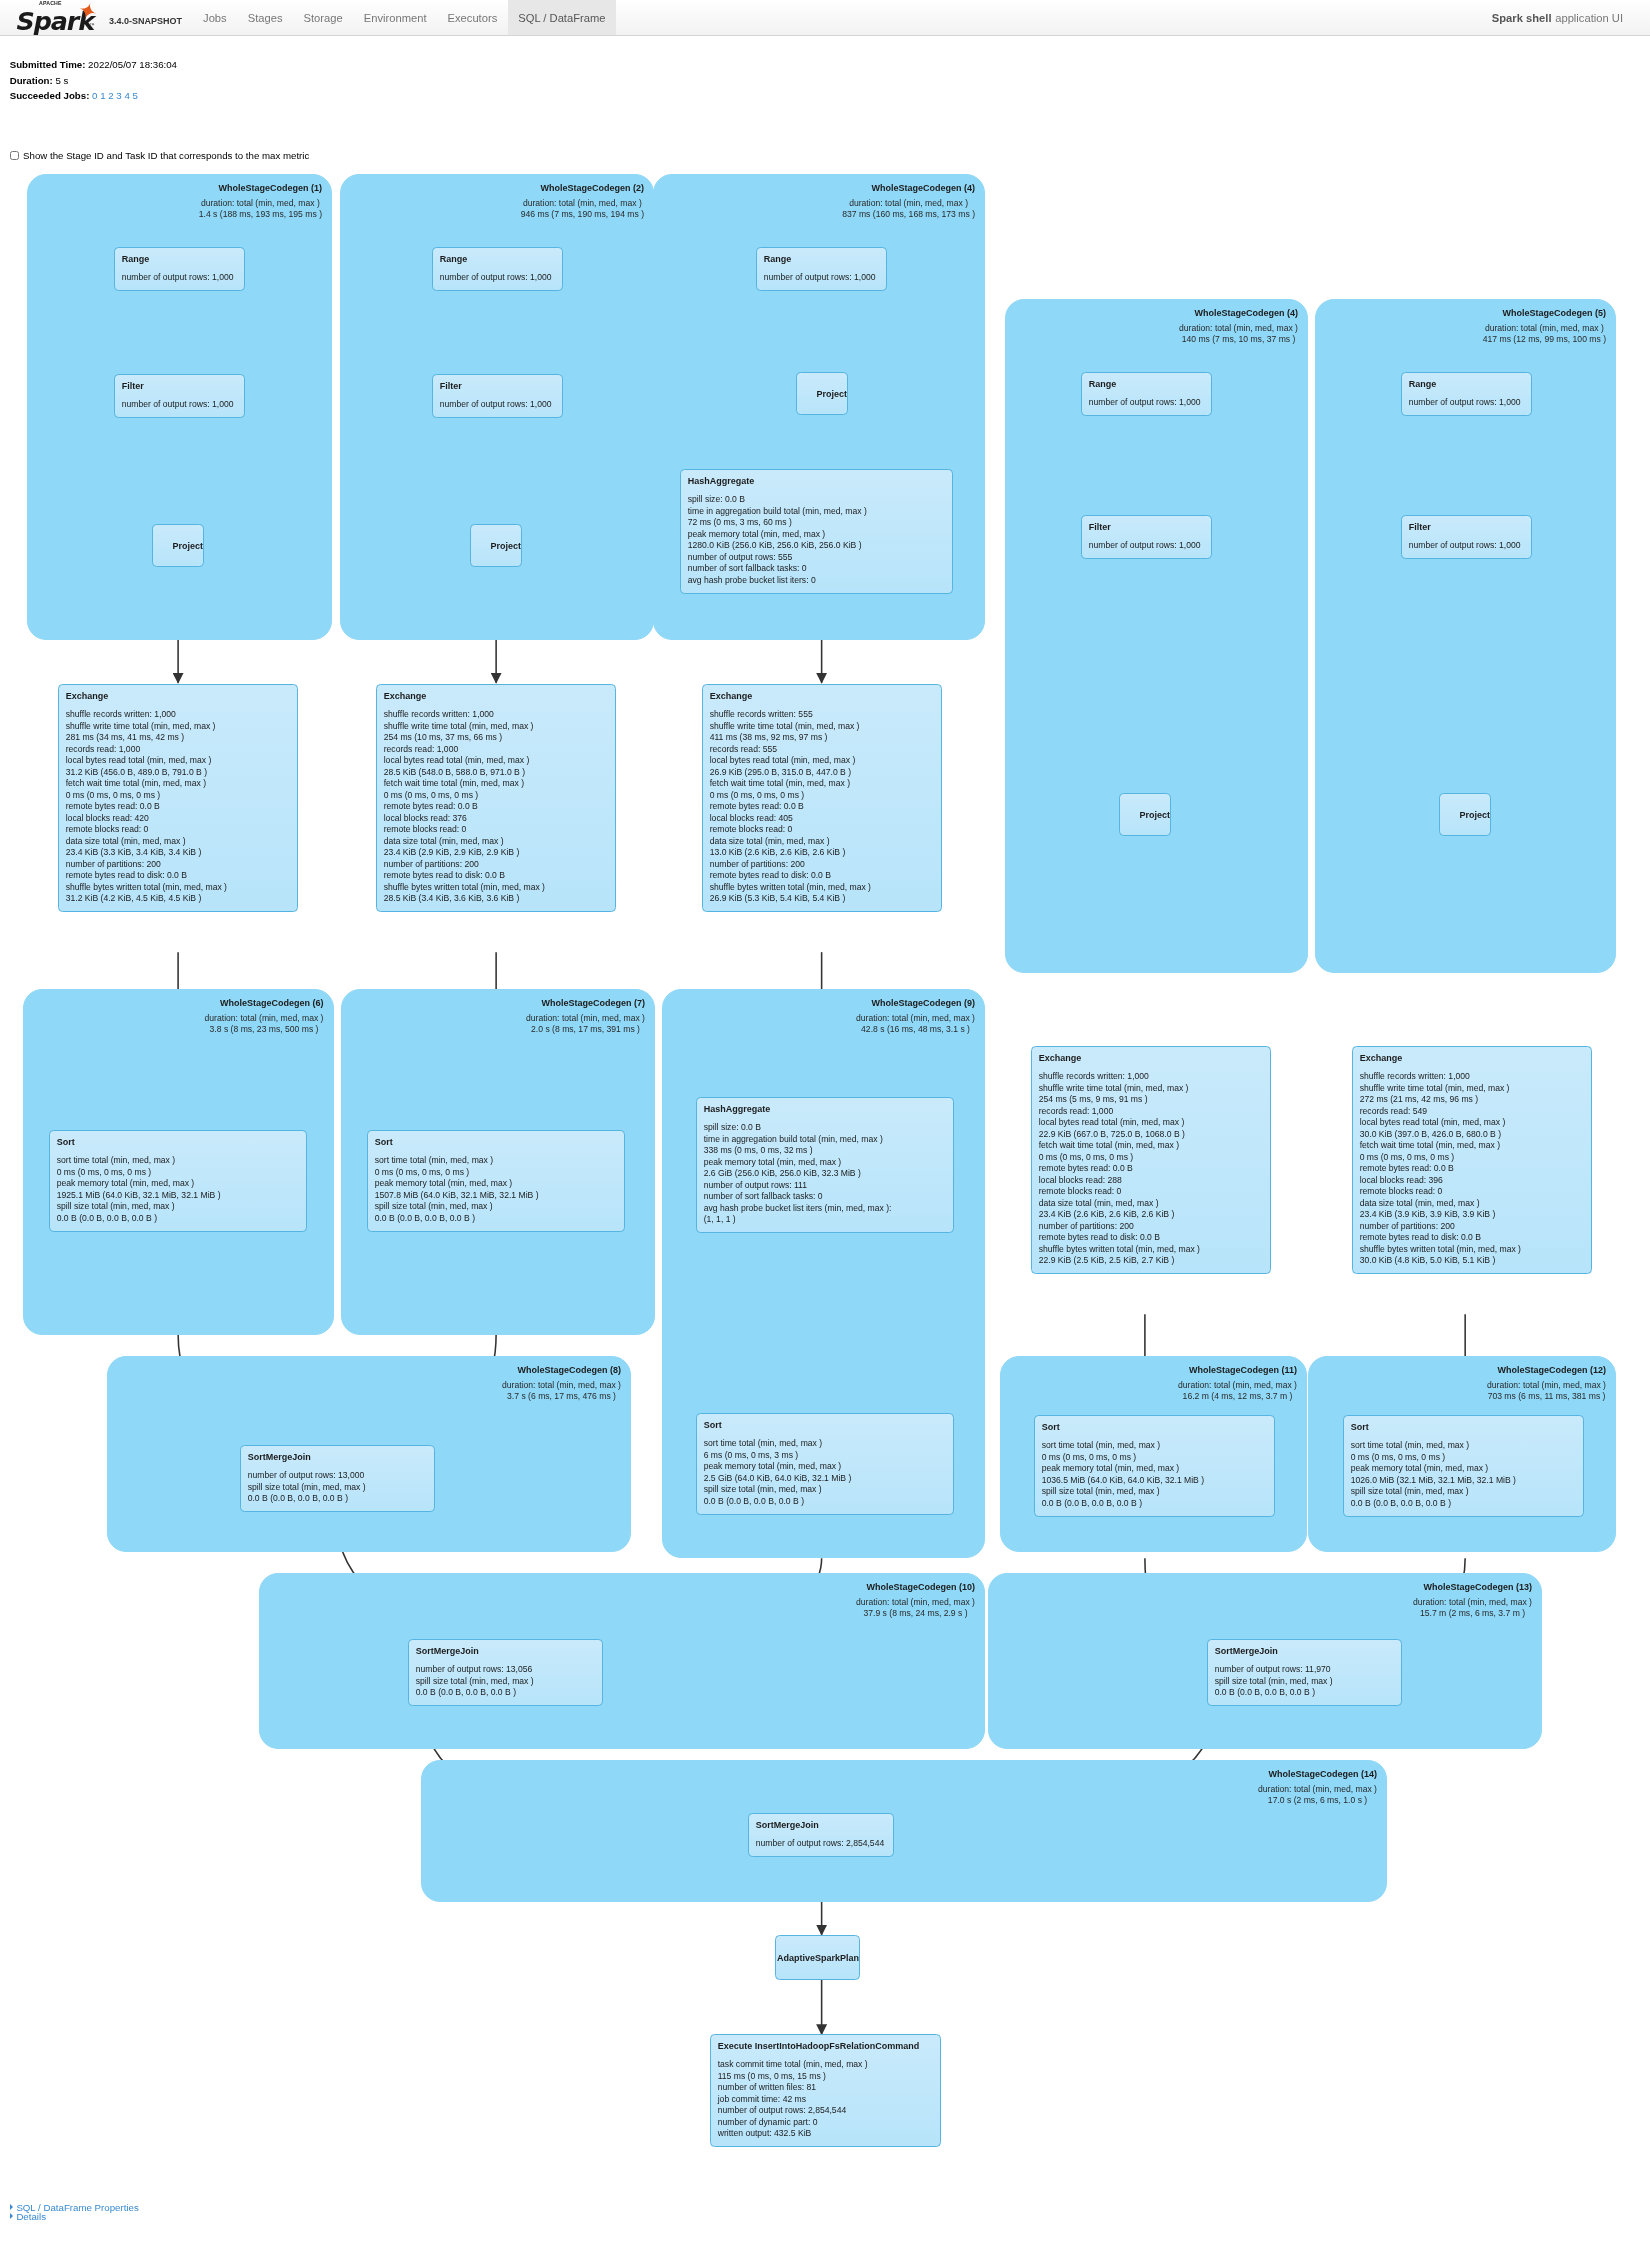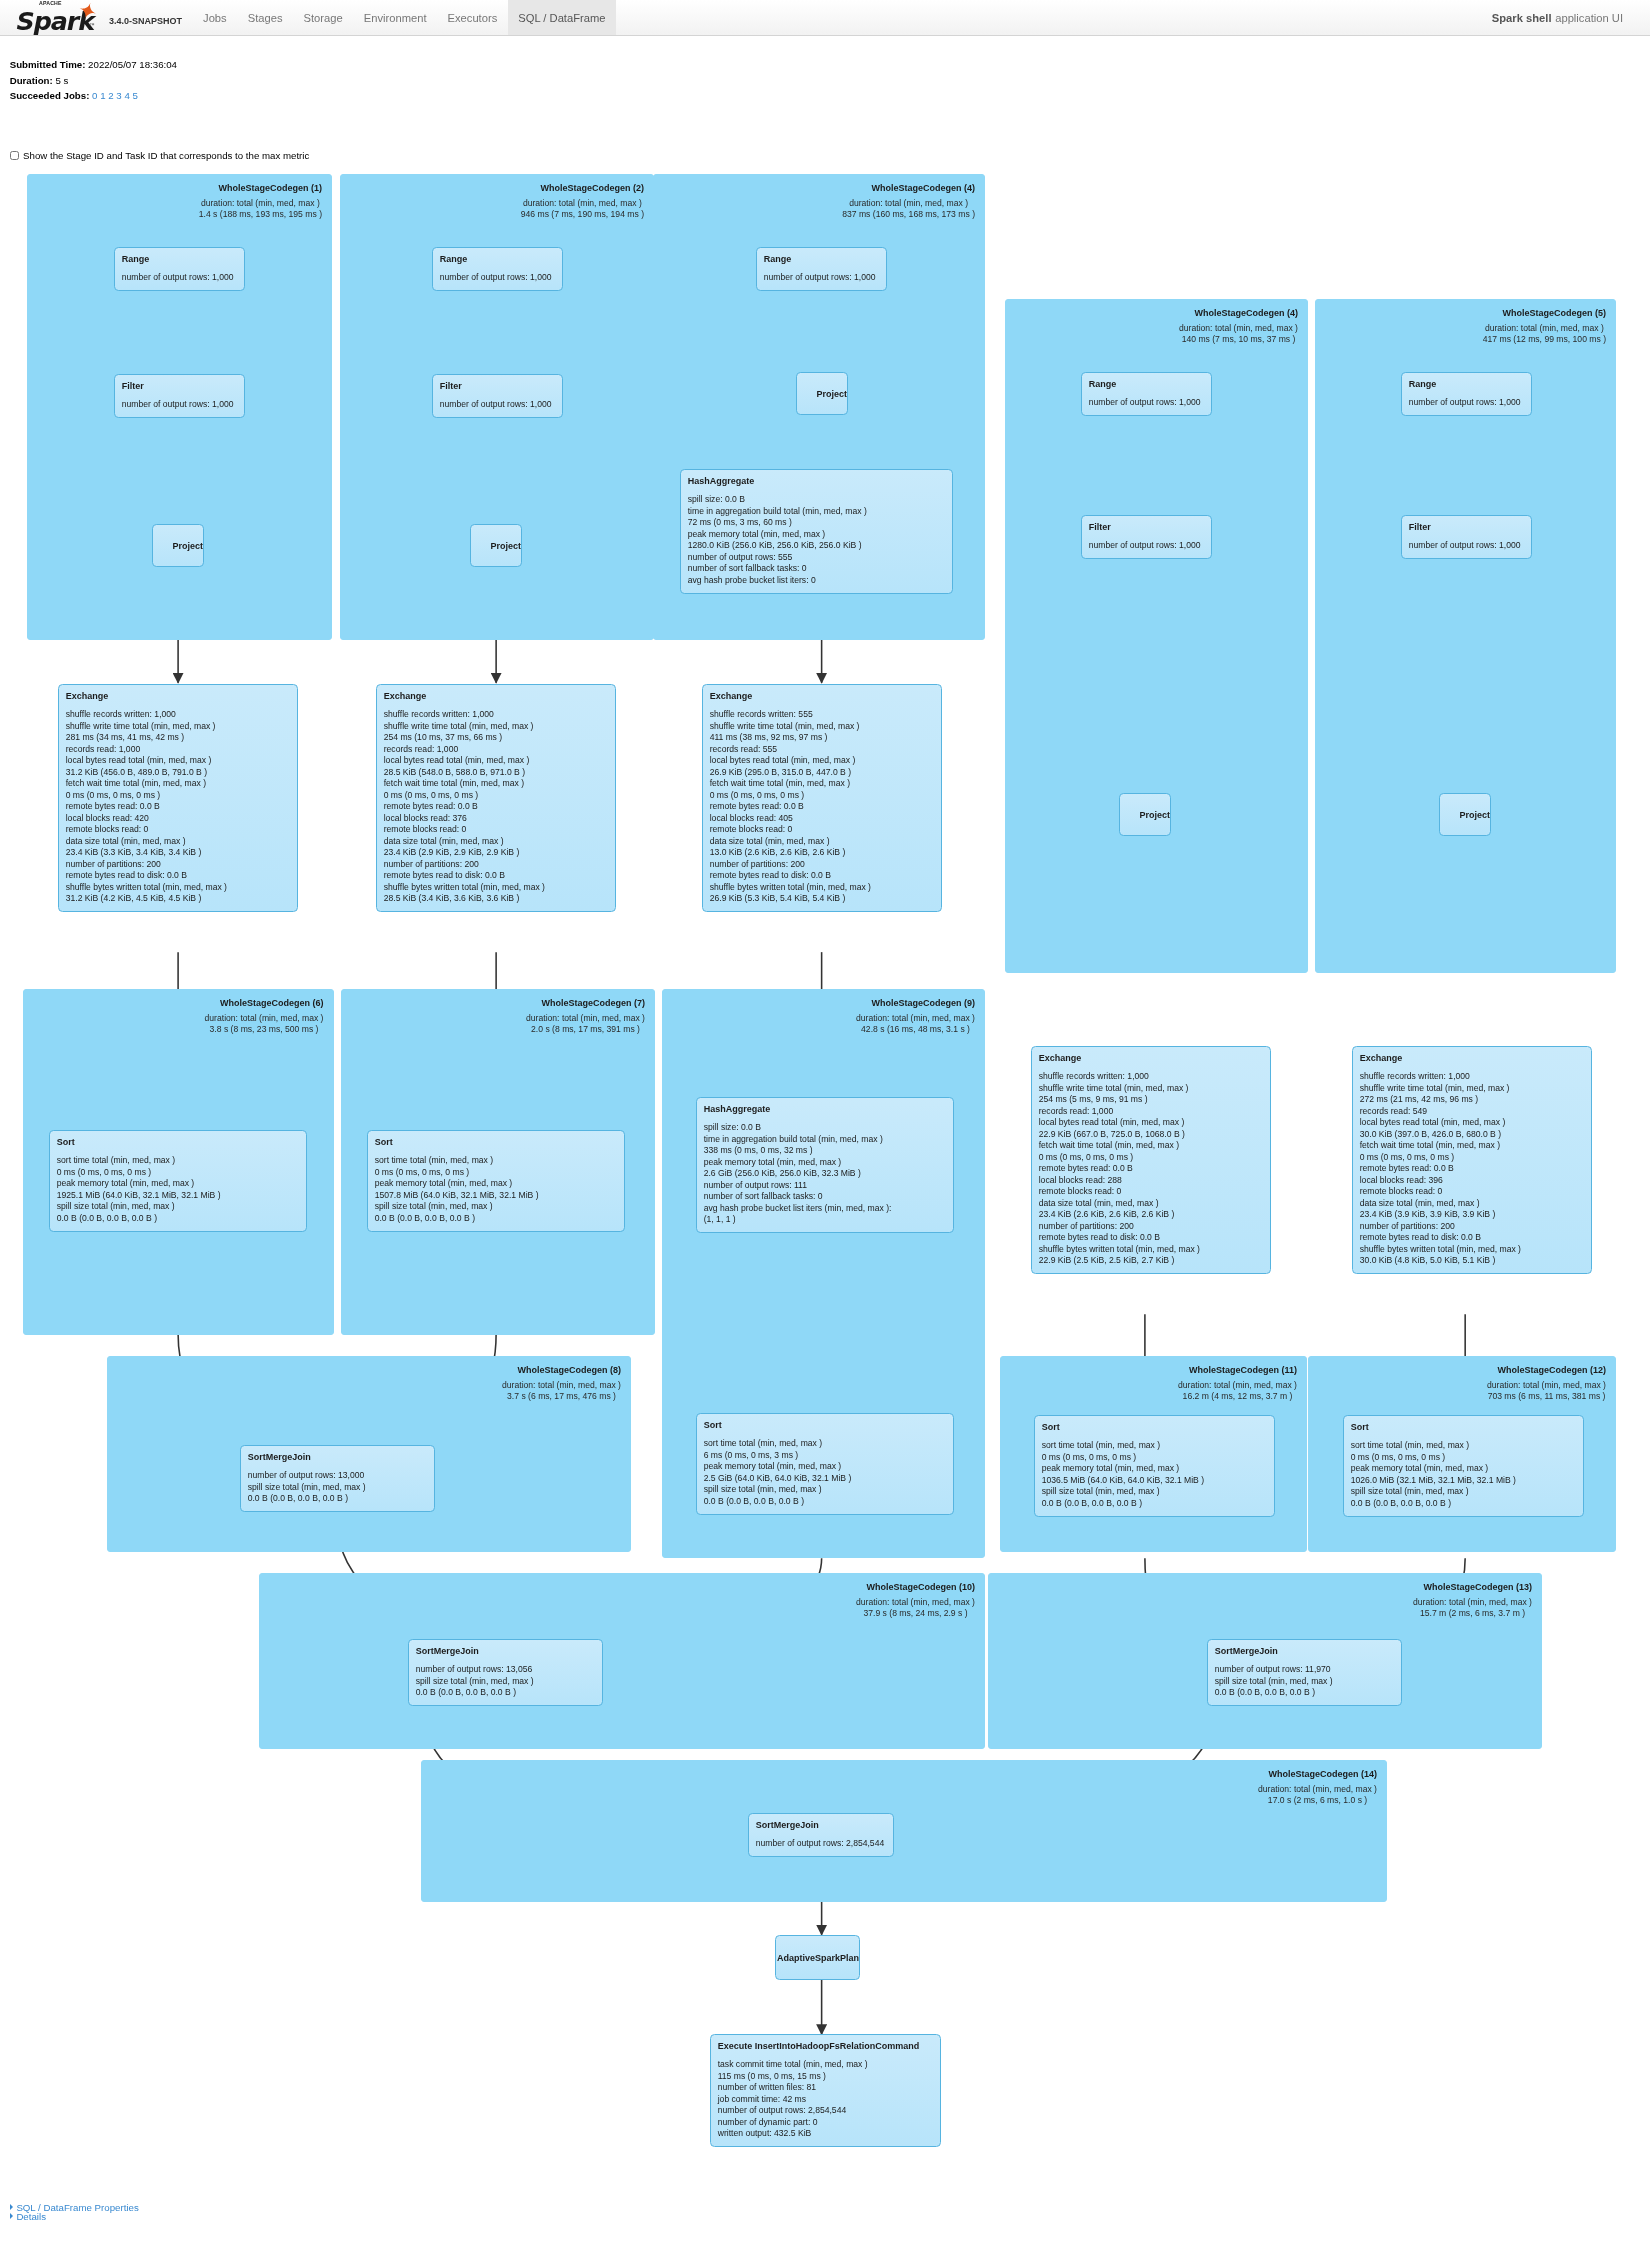--- a/index.html
+++ b/index.html
@@ -62,21 +62,21 @@
   #checkrow input { margin: 0 3.7px 0 0; width:9.7px; height:9.7px; }
 
   
   #graph { position:absolute; left:0; top:0; width:1650px; height:2250px; }
   #edges { position:absolute; left:0; top:0; width:1650px; height:2250px; pointer-events:none; }
 
   .cluster {
     position:absolute;
     background:#8fd8f7;
     border: 0.7px solid #8fd8f7;
-    border-radius: 3px;
+    border-radius: 19px;
   }
   .cluster-label {
     position:absolute; right: 9px; top: 7.5px; text-align:right;
     font-size: 9px; font-weight: bold; color:#1c1c1c; white-space:nowrap;
   }
   .cluster-metrics {
     position:absolute; right: 9px; top: 22.5px; text-align:center;
     font-size: 8.6px; font-weight: normal; color:#2a2a2a; line-height: 11.2px; white-space:pre;
   }
 

